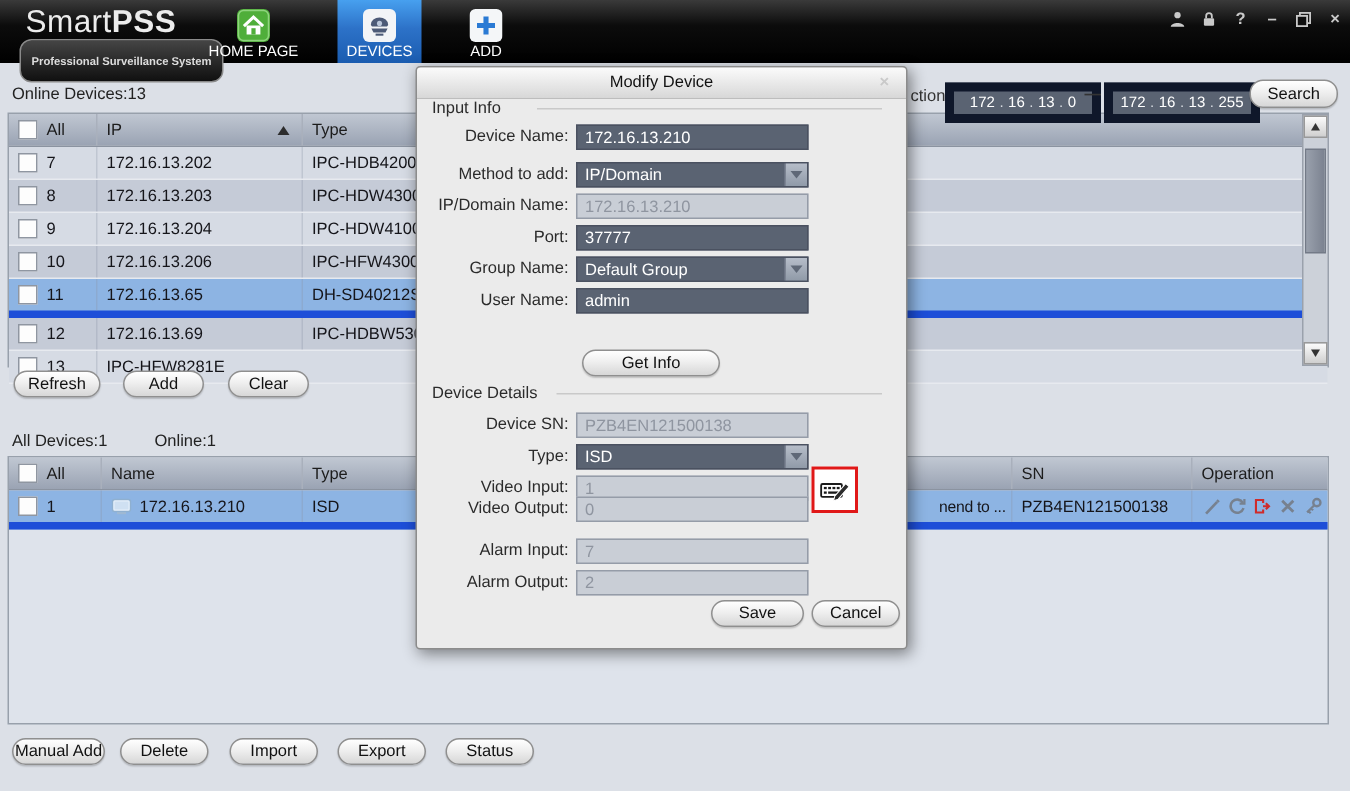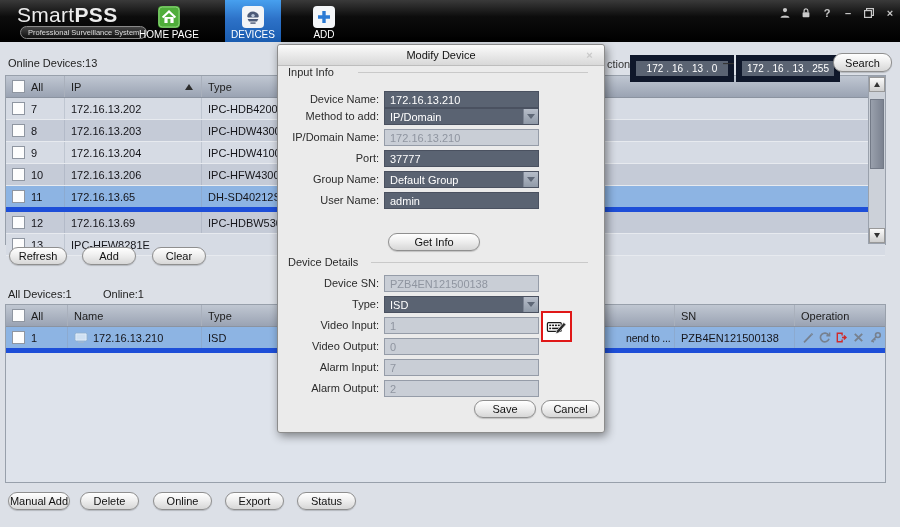--- a/index.html
+++ b/index.html
@@ -3,21 +3,21 @@
 <meta charset="utf-8">
 <style>
   html,body{margin:0;padding:0;}
   body{width:900px;height:527px;overflow:hidden;font-family:"Liberation Sans",sans-serif;background:#dce0e7;position:relative;}
   .screen{position:absolute;left:0;top:0;width:900px;height:527px;background:#dce0e7;}
 
   
   .topbar{position:absolute;left:0;top:0;width:900px;height:42px;background:linear-gradient(#3a3a3a,#0c0c0c 40%,#000);}
   .logo{position:absolute;left:17px;top:3px;color:#ececec;font-size:21px;letter-spacing:.3px;}
   .logo .pss{font-weight:bold;}
-  .tagline{position:absolute;left:20px;top:26px;font-size:7.5px;color:#ddd;border:1px solid #8a8a8a;border-radius:8px;padding:1px 7px;background:linear-gradient(#454545,#101010);white-space:nowrap;}
+  .tagline{position:absolute;left:13px;top:26px;font-size:7.5px;color:#ddd;border:1px solid #8a8a8a;border-radius:8px;padding:9px 7px;background:linear-gradient(#454545,#101010);white-space:nowrap;font-weight:bold;}
   .tab{position:absolute;top:0;height:42px;display:flex;flex-direction:column;align-items:center;cursor:pointer;}
   .tab.active{background:linear-gradient(#47a0ef,#2d72c8 45%,#1a5cb0);}
   .tabicon{margin-top:6px;width:22px;height:22px;}
   .tabicon svg{width:22px;height:22px;display:block;}
   .tablabel{font-size:10px;color:#fff;margin-top:1px;white-space:nowrap;}
   .winicons{position:absolute;right:4px;top:6px;display:flex;gap:9px;align-items:center;height:14px;}
   .winicon{width:12px;height:12px;display:flex;align-items:center;justify-content:center;cursor:pointer;}
   .winicon svg{width:12px;height:12px;display:block;}
   .wglyph{color:#c9c9c9;font-size:11px;line-height:12px;font-weight:bold;}
 
@@ -375,21 +375,21 @@
               <path d="M7.2 5.8 L2.4 10.6 M3.3 9.7 l1.5 1.5 M5.1 7.9 l1.3 1.3" stroke="#77818f" stroke-width="1.5" fill="none"></path>
             </svg>
           </span>
         </div>
       </div>
     </div>
 
   <div id="footer-actions">
       <div class="pill" style="left: 8px; top: 492px; width: 60px;">Manual Add</div>
       <div class="pill" style="left: 80px; top: 492px; width: 57px;">Delete</div>
-      <div class="pill" style="left: 153px; top: 492px; width: 57px;">Online</div>
+      <div class="pill" style="left: 153px; top: 492px; width: 57px;">Import</div>
       <div class="pill" style="left: 225px; top: 492px; width: 57px;">Export</div>
       <div class="pill" style="left: 297px; top: 492px; width: 57px;">Status</div>
     </div>
 
   <div class="dialog" id="dlg">
     <div class="dtitle">
         <span>Modify Device</span>
       </div>
     <div class="dclose" id="dlg-close">
         <span class="wglyph">×</span>
@@ -410,21 +410,21 @@
               <rect x="12.4" y="9" width="2" height="1.6"></rect>
               <rect x="3.4" y="12.2" width="2" height="1.6"></rect>
               <rect x="6.4" y="12.2" width="8" height="1.6"></rect>
             </g>
             <path d="M11 15.5 L18.6 6.8 l2.4 2 L13.4 17.6 l-3.2 1z" fill="#2a2a2a" stroke="#fff" stroke-width="0.7"></path>
           </svg>
         </span>
       </div>
     <div class="pill dpill" style="left:196px;top:355px;width:60px;">Save</div>
     <div class="pill dpill" style="left:263px;top:355px;width:57px;">Cancel</div>
-  <div class="drow" style="top: 46px;">
+  <div class="drow" style="top: 38px;">
         <div class="dlabel">Device Name:</div>
         <div class="dfield f-dark">
           <span class="fval">172.16.13.210</span>
         </div>
       </div>
       <div class="drow" style="top: 63px;">
         <div class="dlabel">Method to add:</div>
         <div class="dfield f-dropdown">
           <span class="fval">IP/Domain</span>
           <span class="ddarrow"></span>
@@ -467,21 +467,21 @@
           <span class="fval">ISD</span>
           <span class="ddarrow"></span>
         </div>
       </div>
       <div class="drow" style="top: 272px;">
         <div class="dlabel">Video Input:</div>
         <div class="dfield f-disabled">
           <span class="fval">1</span>
         </div>
       </div>
-      <div class="drow" style="top: 293px;">
+      <div class="drow" style="top: 286px;">
         <div class="dlabel">Video Output:</div>
         <div class="dfield f-disabled">
           <span class="fval">0</span>
         </div>
       </div>
       <div class="drow" style="top: 314px;">
         <div class="dlabel">Alarm Input:</div>
         <div class="dfield f-disabled">
           <span class="fval">7</span>
         </div>

